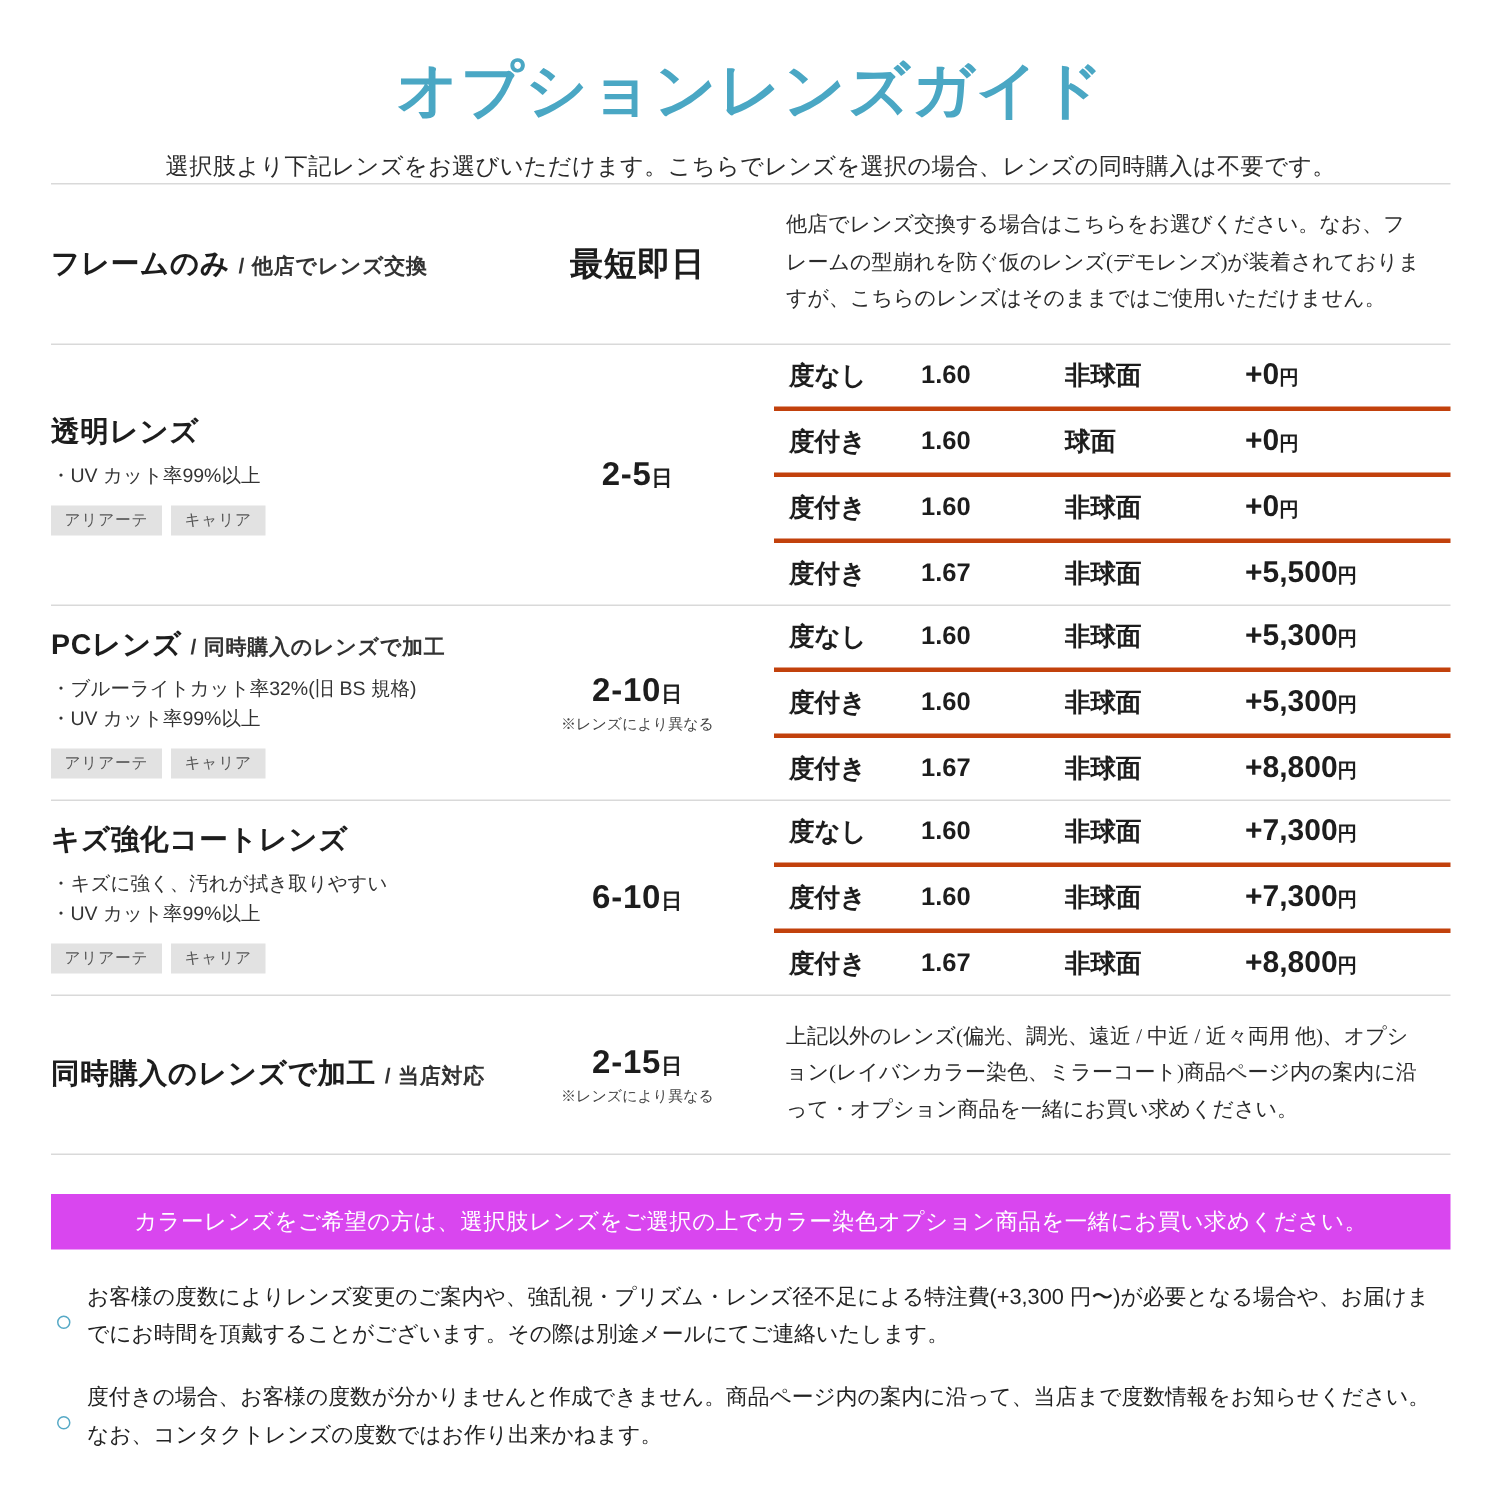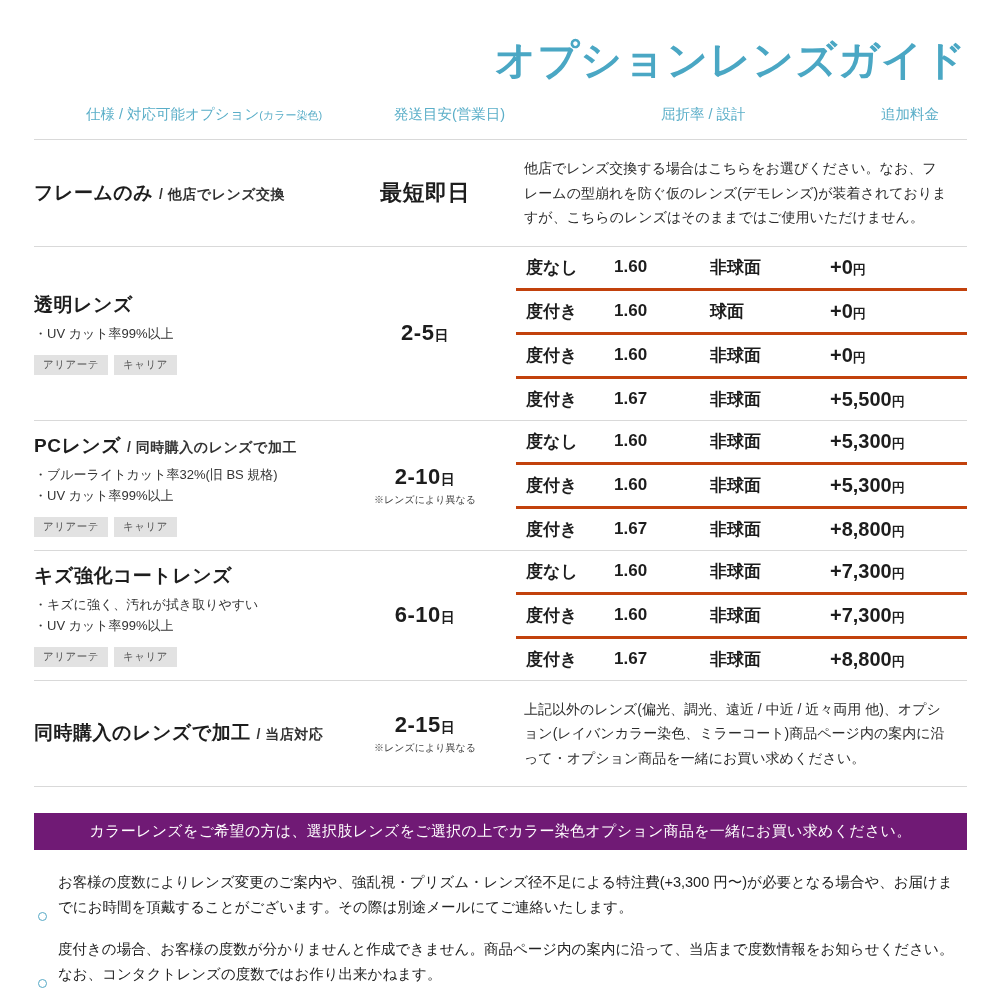--- a/index.html
+++ b/index.html
@@ -9,21 +9,21 @@
     background:#ffffff;
     font-family:"Liberation Sans", sans-serif;
     color:#222;
     position:relative;
     overflow:hidden;
   }
   .page { position:relative; width:1001px; height:1000px; padding:0 34px; }
 
   
   .title {
-    text-align:right;
+    text-align:center;
     color:#4aa7c4;
     font-size:41px;
     font-weight:bold;
     letter-spacing:1px;
     margin-top:38px;
     line-height:1.1;
   }
   .subtitle {
     text-align:center;
     font-size:15.5px;
@@ -86,57 +86,53 @@
   .o-des  { width:120px; }
   .o-pri  { width:137px; text-align:left; }
   .num { font-size:20px; }
   .price-zero { color:#f29b2e; }
   .price-add  { color:#3aa2c4; }
   .yen { font-size:13px; }
 
   .desc {
     font-size:14px; line-height:1.75; color:#2b2b2b;
     padding:16px 18px 16px 8px;
+    font-family:Liberation Serif, serif;
   }
 
   
   .colorbar {
     width:933px; margin:26px auto 0;
-    background:#701a75;
+    background:#d946ef;
     color:#ffffff;
     font-size:15px;
     text-align:center;
     padding:9px 6px;
     letter-spacing:0.3px;
   }
 
   
   .notes { width:933px; margin:20px auto 0; }
-  .note { display:flex; align-items:flex-end; margin-bottom:16px; }
+  .note { display:flex; align-items:center; margin-bottom:16px; }
   .bullet {
     flex:0 0 auto;
     width:9px; height:9px; border-radius:50%;
     border:1.8px solid #56a9c6;
     margin:7px 11px 0 4px;
   }
   .note-text { font-size:14.5px; line-height:1.75; color:#222; }
 </style>
 </head>
 <body>
 
 <div class="page">
 
   <div class="title">オプションレンズガイド</div>
-
-  <div class="colheads">
-    <div class="ch ch-spec"><span>仕様 / 対応可能オプション</span><span class="small">(カラー染色)</span></div>
-    <div class="ch ch-ship">発送目安(営業日)</div>
-    <div class="ch ch-index">屈折率 / 設計</div>
-    <div class="ch ch-price">追加料金</div>
-  </div>
+  <div class="subtitle">選択肢より下記レンズをお選びいただけます。こちらでレンズを選択の場合、レンズの同時購入は不要です。</div>
+
 
   <table class="tbl">
     <tbody id="tbody">
         <tr class="rowgrp">
           <td class="c-spec">
             <div class="prodname"><span>フレームのみ</span> <span class="sub">/ 他店でレンズ交換</span></div>
           </td>
           <td class="c-ship">
             <div class="ship"><span>最短即日</span><span class="u"></span></div>
           </td>

